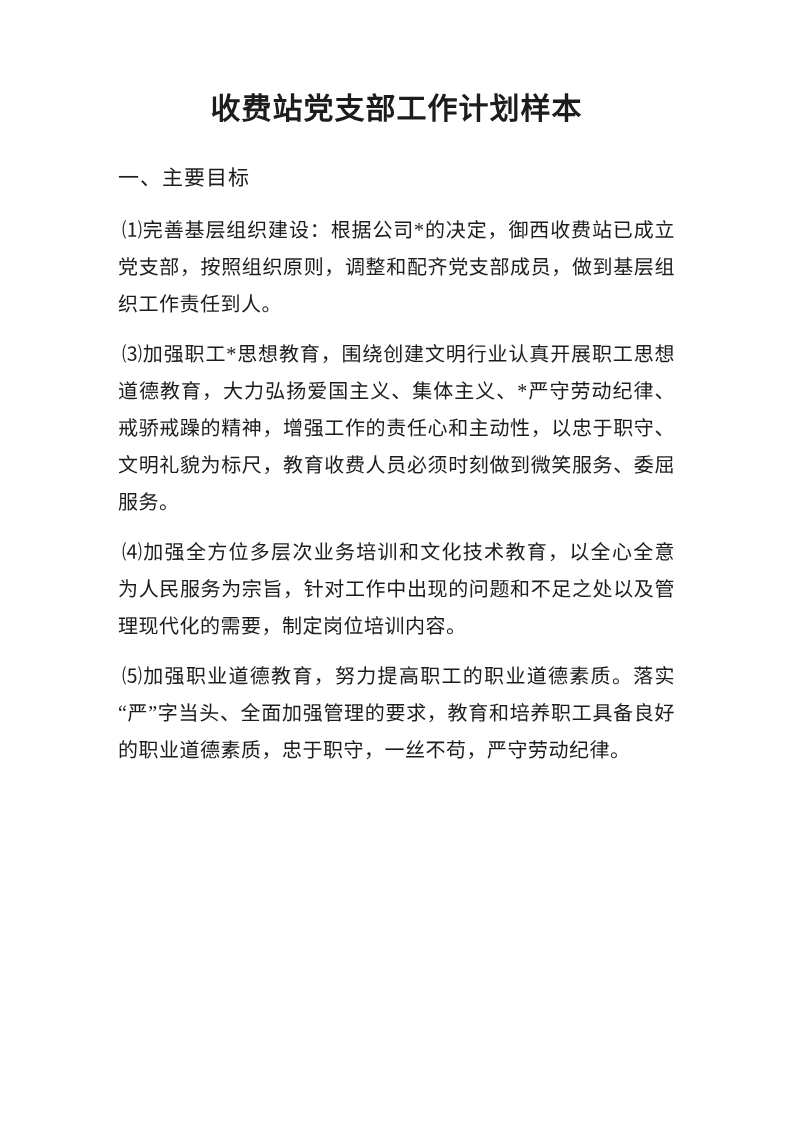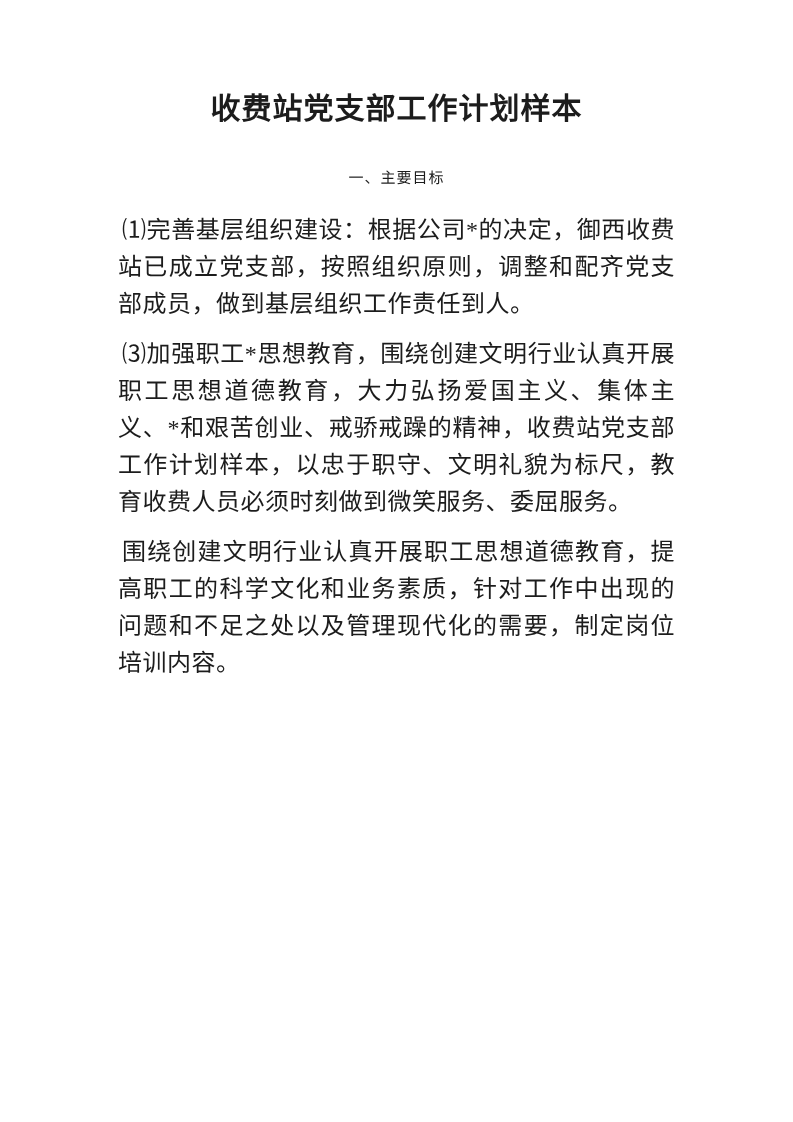--- a/index.html
+++ b/index.html
@@ -21,46 +21,46 @@
   .doc-title {
     margin: 0 0 34px 0;
     font-size: 30px;
     line-height: 42px;
     font-weight: bold;
     text-align: center;
     letter-spacing: 1px;
   }
   .section-heading {
     margin: 0 0 20px 0;
-    font-size: 15px;
+    font-size: 21px;
     line-height: 28px;
     font-weight: normal;
     letter-spacing: 1px;
-    text-align: center;
   }
   .para {
     margin: 0 0 13px 0;
-    font-size: 24px;
+    font-size: 20px;
     line-height: 37px;
     text-align: justify;
     text-justify: inter-character;
     text-indent: 4px;
     letter-spacing: 0.5px;
     word-break: break-all;
   }
 </style>
 </head>
 <body>
 
 <div class="page">
   <h1 class="doc-title">收费站党支部工作计划样本</h1>
 
   <h2 class="section-heading">一、主要目标</h2>
 
   <p class="para">⑴完善基层组织建设：根据公司*的决定，御西收费站已成立党支部，按照组织原则，调整和配齐党支部成员，做到基层组织工作责任到人。</p>
 
 
-  <p class="para">⑶加强职工*思想教育，围绕创建文明行业认真开展职工思想道德教育，大力弘扬爱国主义、集体主义、*和艰苦创业、戒骄戒躁的精神，收费站党支部工作计划样本，以忠于职守、文明礼貌为标尺，教育收费人员必须时刻做到微笑服务、委屈服务。</p>
+  <p class="para">⑶加强职工*思想教育，围绕创建文明行业认真开展职工思想道德教育，大力弘扬爱国主义、集体主义、*严守劳动纪律、戒骄戒躁的精神，增强工作的责任心和主动性，以忠于职守、文明礼貌为标尺，教育收费人员必须时刻做到微笑服务、委屈服务。</p>
 
-  <p class="para">围绕创建文明行业认真开展职工思想道德教育，提高职工的科学文化和业务素质，针对工作中出现的问题和不足之处以及管理现代化的需要，制定岗位培训内容。</p>
+  <p class="para">⑷加强全方位多层次业务培训和文化技术教育，以全心全意为人民服务为宗旨，针对工作中出现的问题和不足之处以及管理现代化的需要，制定岗位培训内容。</p>
 
+  <p class="para">⑸加强职业道德教育，努力提高职工的职业道德素质。落实“严”字当头、全面加强管理的要求，教育和培养职工具备良好的职业道德素质，忠于职守，一丝不苟，严守劳动纪律。</p>
 
 </div>
 
 </body></html>

